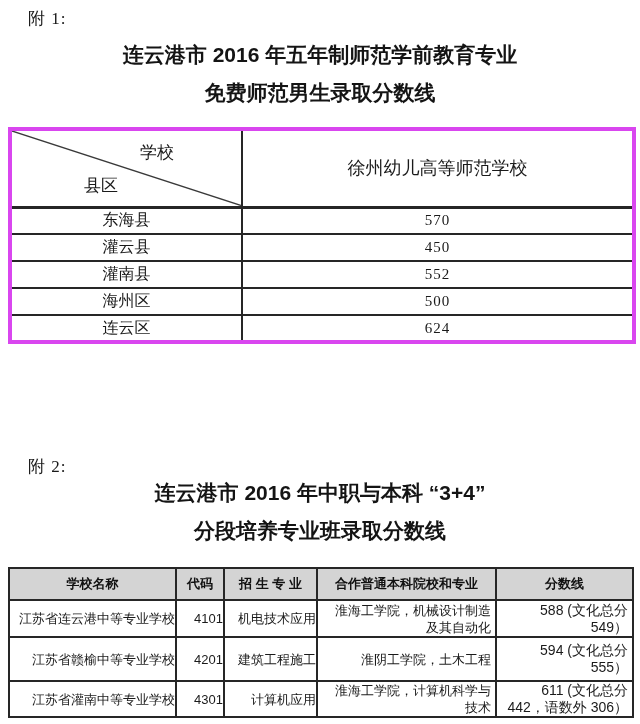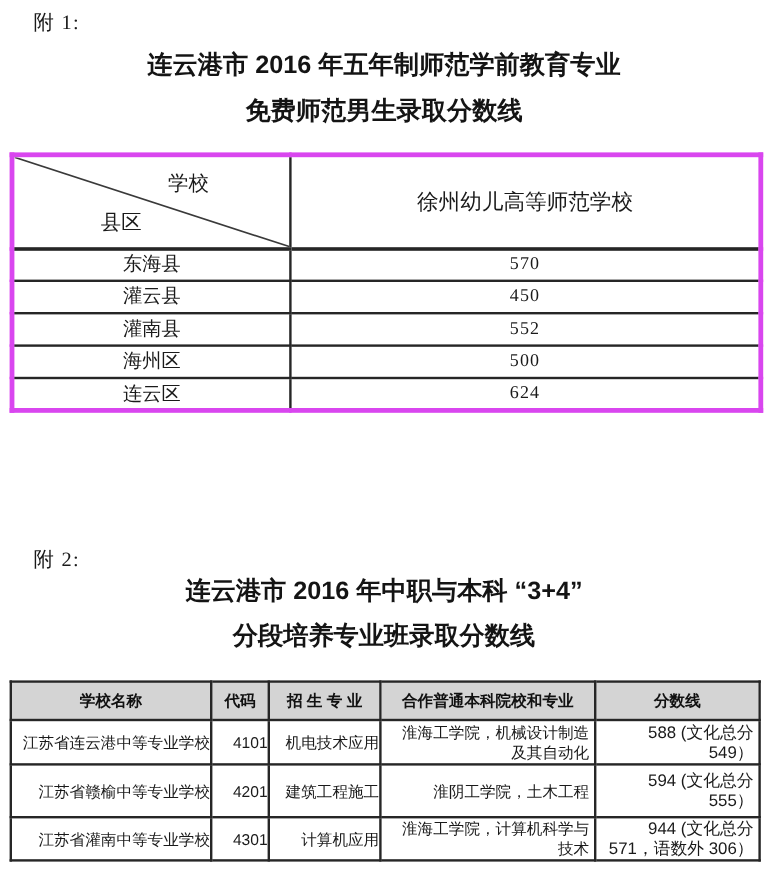--- a/index.html
+++ b/index.html
@@ -198,16 +198,16 @@
       <td>4201</td>
       <td>建筑工程施工</td>
       <td class="partner-cell">淮阴工学院，土木工程</td>
       <td class="score-cell">594 (文化总分 555）</td>
     </tr>
     <tr class="row-3">
       <td>江苏省灌南中等专业学校</td>
       <td>4301</td>
       <td>计算机应用</td>
       <td class="partner-cell">淮海工学院，计算机科学与技术</td>
-      <td class="score-cell">944 (文化总分 571，语数外 306）</td>
+      <td class="score-cell">611 (文化总分 442，语数外 306）</td>
     </tr>
   </tbody>
 </table>
 
 </body></html>

